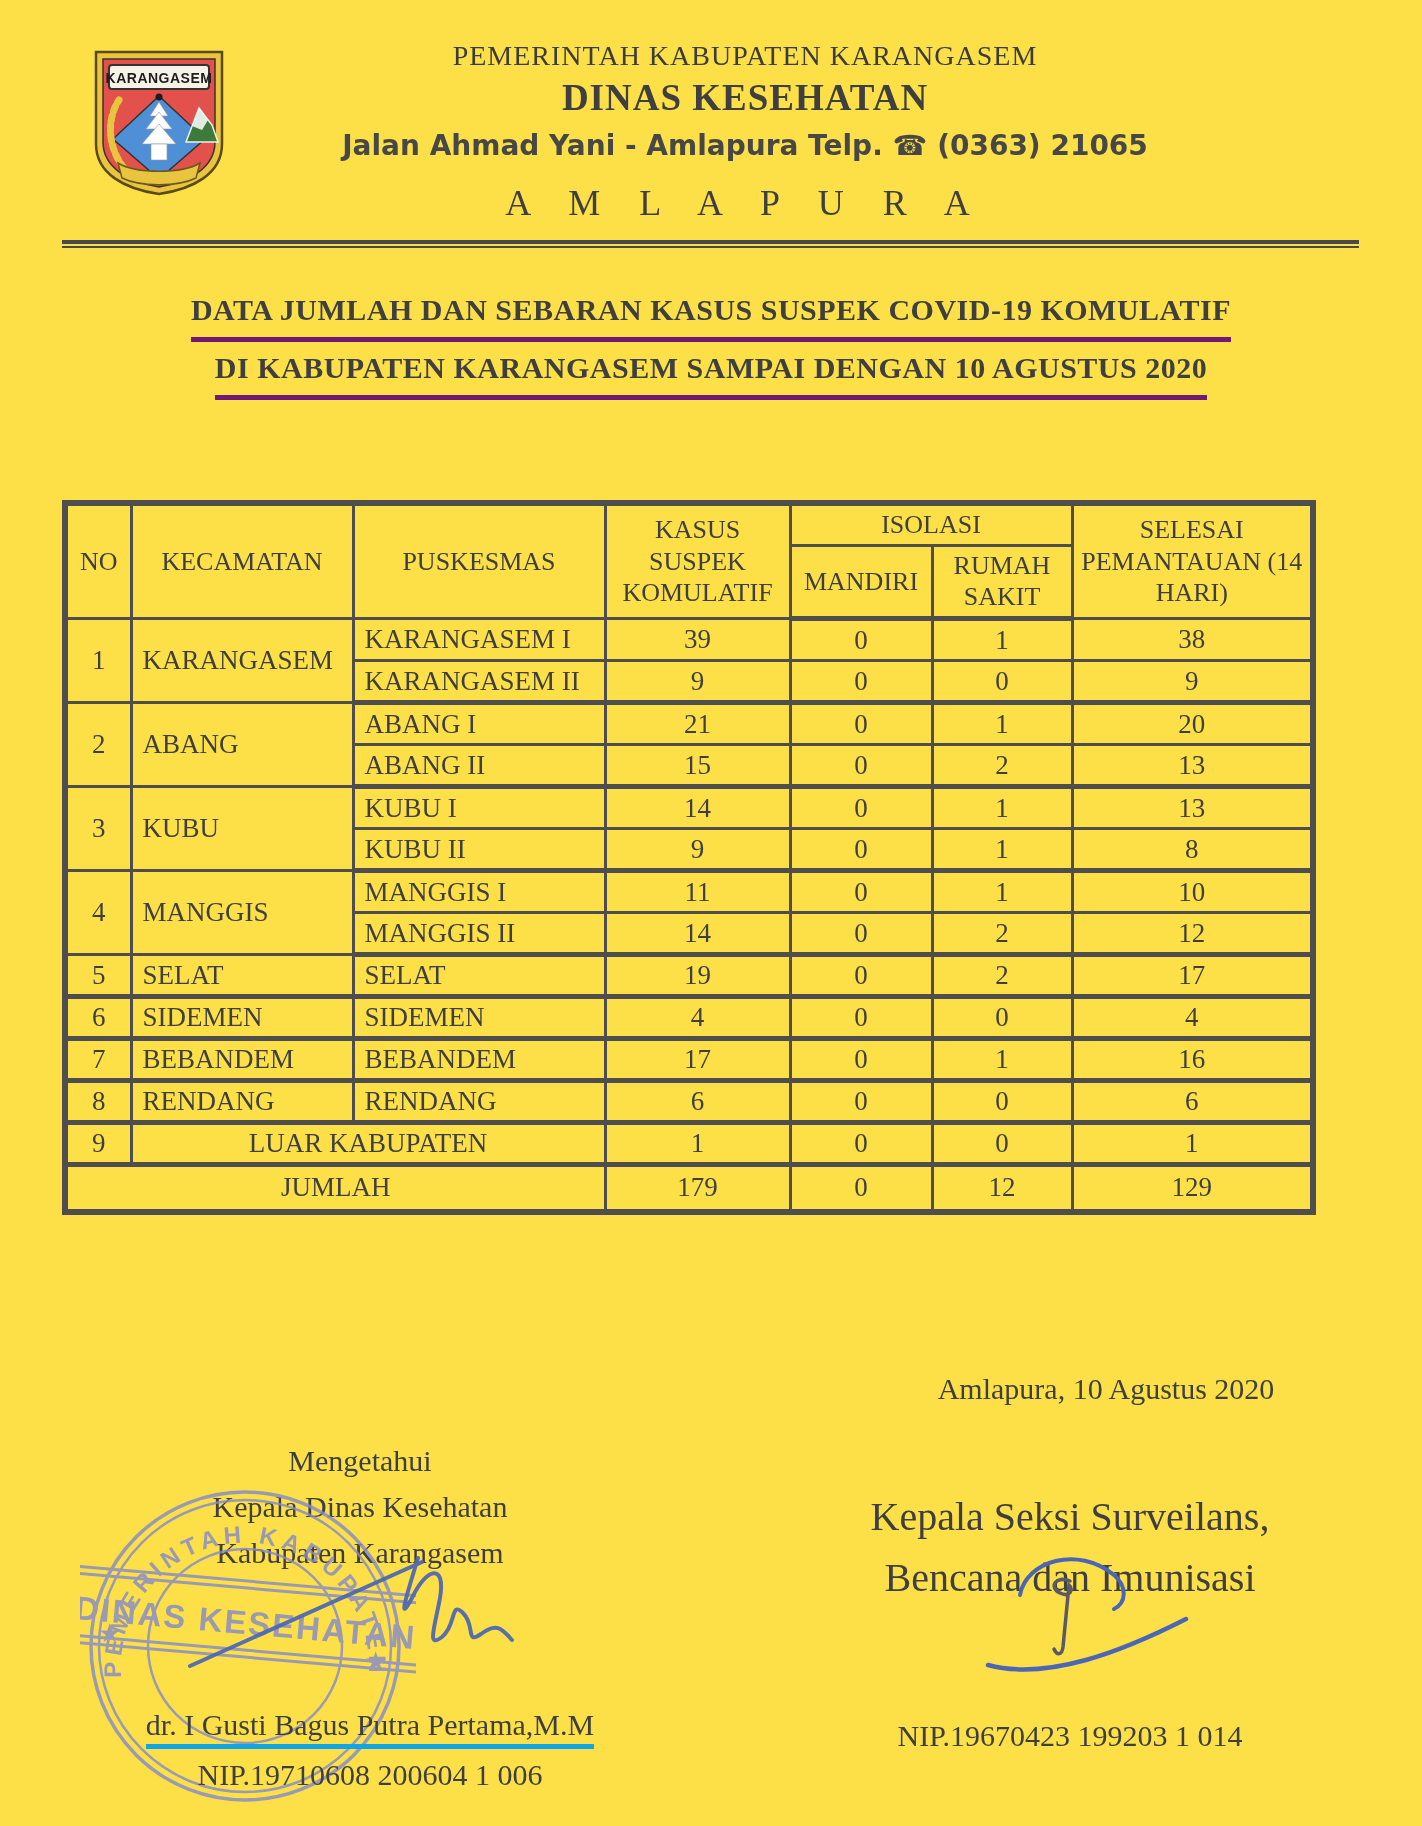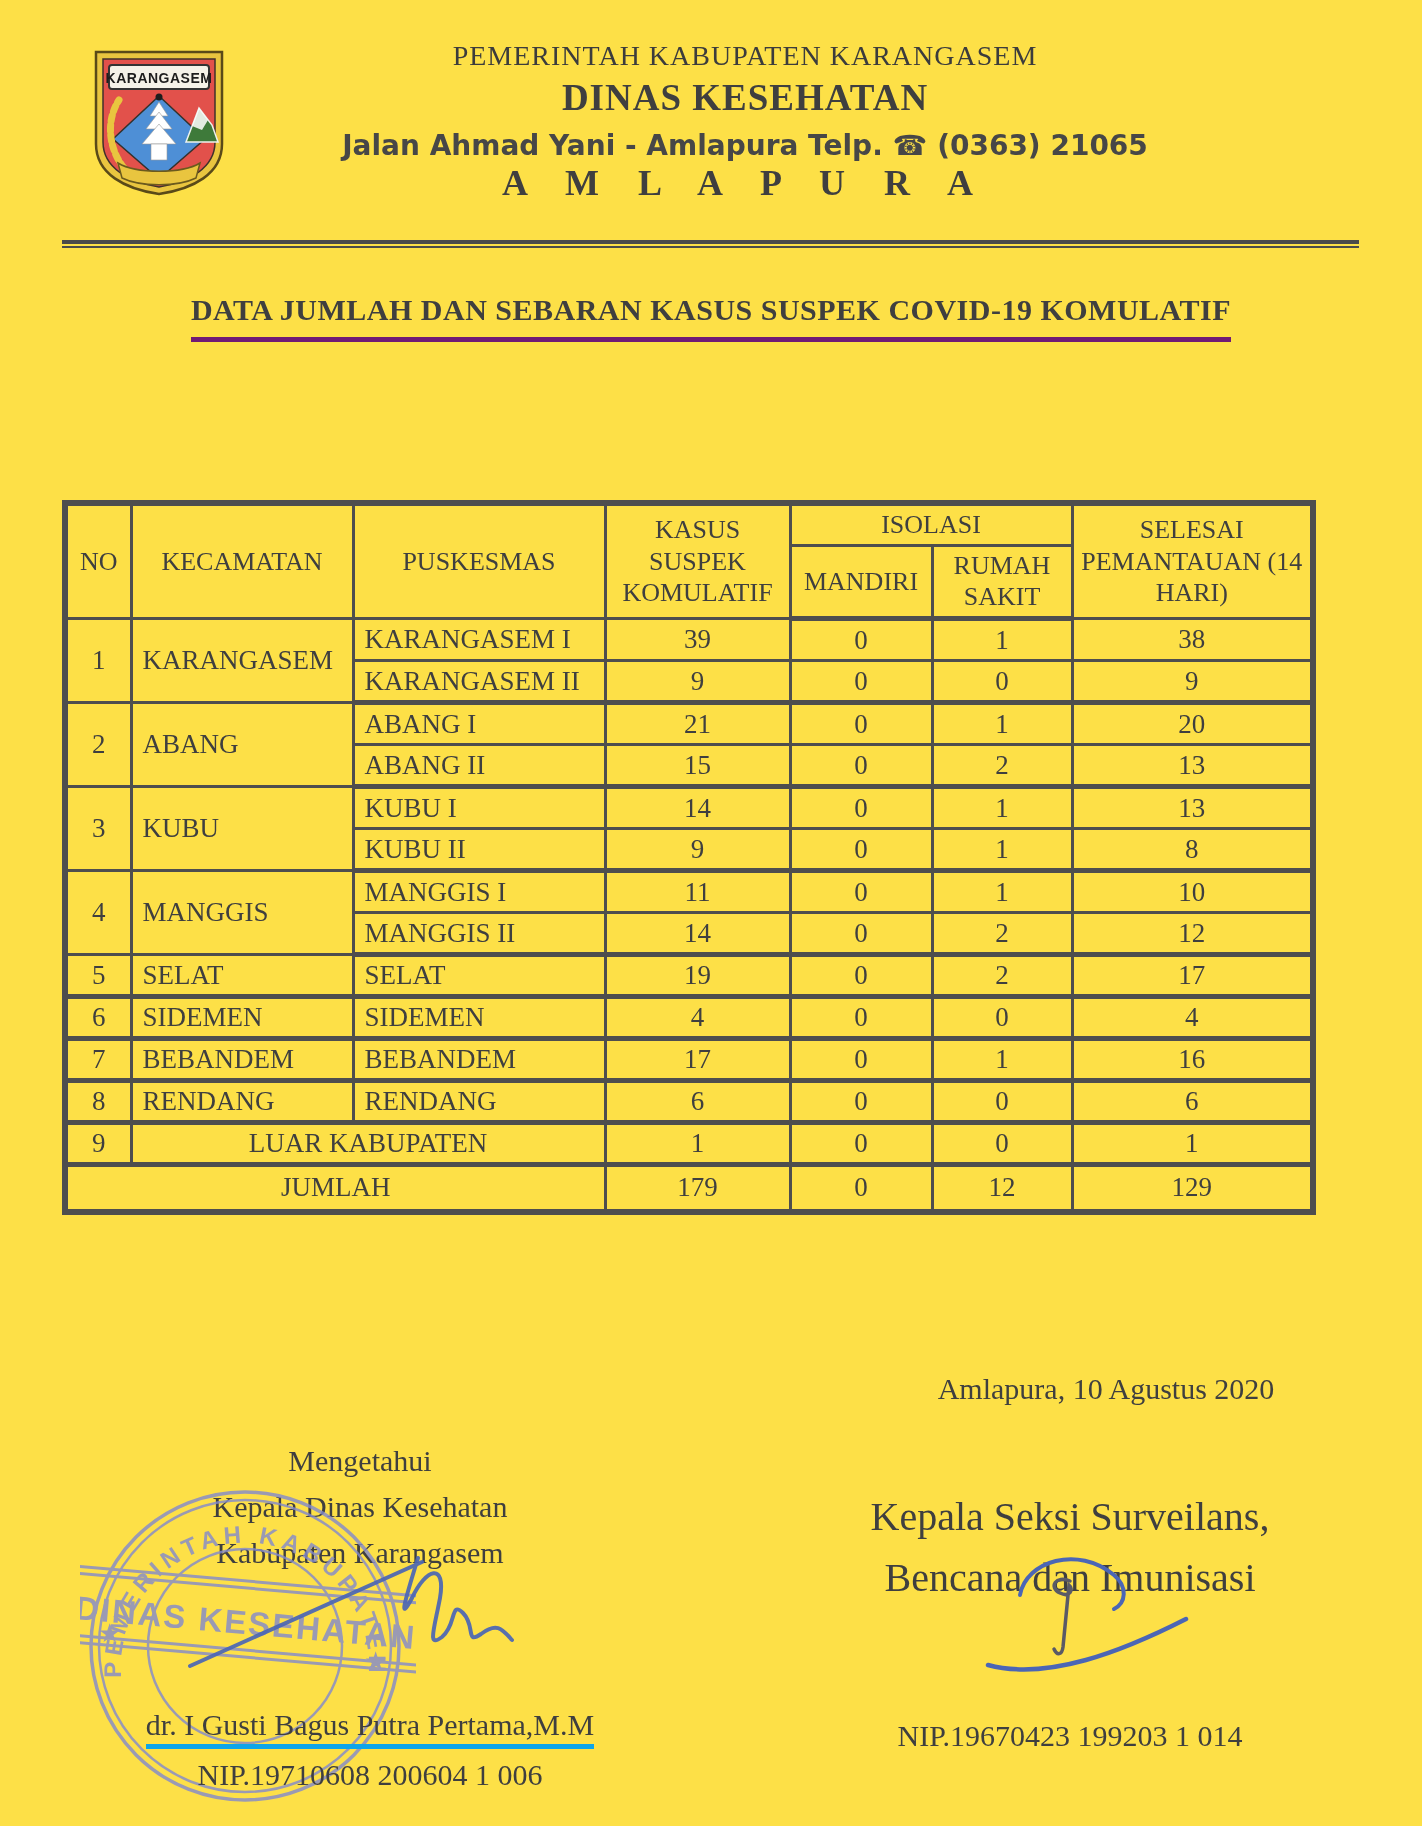--- a/index.html
+++ b/index.html
@@ -5,21 +5,21 @@
   * { margin:0; padding:0; box-sizing:border-box; }
   body { width:1422px; height:1826px; background:#ffffff; font-family:"Liberation Serif","DejaVu Serif",serif; color:#3f3f3f; position:relative; overflow:hidden; }
   .page { position:absolute; inset:0; background:#fde047; }
 
   
   .logo-wrap { position:absolute; left:88px; top:46px; width:142px; height:152px; }
   .header-text { position:absolute; left:170px; top:40px; width:1150px; text-align:center; }
   .gov-line { font-size:28px; letter-spacing:1px; color:#3c3c3c; }
   .dept-line { font-size:37px; font-weight:bold; letter-spacing:1px; margin-top:4px; }
   .addr-line { font-family:"DejaVu Sans",sans-serif; font-weight:bold; font-size:28px; color:#474747; margin-top:10px; }
-  .city-line { font-size:36px; font-weight:bold; letter-spacing:15px; margin-top:0; }
+  .city-line { font-size:36px; font-weight:normal; letter-spacing:15px; margin-top:20px; }
   .header-rule { position:absolute; left:62px; top:240px; width:1297px; height:8px; border-top:4px solid #4a4a4a; border-bottom:2px solid #4a4a4a; }
 
   
   .doc-title { position:absolute; left:0; top:293px; width:1422px; text-align:center; font-size:30px; font-weight:bold; letter-spacing:0.5px; }
   .doc-title .t-line { display:inline-block; border-bottom:5px solid #701a75; padding-bottom:10px; margin-bottom:9px; }
 
   
   .data-table { position:absolute; left:62px; top:500px; border-collapse:collapse; border:6px solid #4e4e4e; table-layout:fixed; }
   .data-table th, .data-table td { border:3px solid #4e4e4e; font-weight:normal; vertical-align:middle; }
   .data-table th { font-size:26px; line-height:1.22; padding:3px 4px; text-align:center; }
@@ -73,20 +73,21 @@
   <div class="header-text">
     <div class="gov-line">PEMERINTAH KABUPATEN KARANGASEM</div>
     <div class="dept-line">DINAS KESEHATAN</div>
     <div class="addr-line">Jalan Ahmad Yani  - Amlapura Telp. ☎ (0363) 21065</div>
     <div class="city-line">A M L A P U R A</div>
   </div>
   <div class="header-rule"></div>
 
   <div class="doc-title">
     <div><span class="t-line">DATA JUMLAH DAN SEBARAN KASUS SUSPEK COVID-19 KOMULATIF</span></div>
+    <div><span class="t-line">DI KABUPATEN KARANGASEM SAMPAI DENGAN 10 AGUSTUS 2020</span></div>
   </div>
 
   <table class="data-table">
     <colgroup>
       <col class="w-no">
         <col class="w-kec">
         <col class="w-pus">
         <col class="w-sus">
         <col class="w-man">
         <col class="w-rs">

